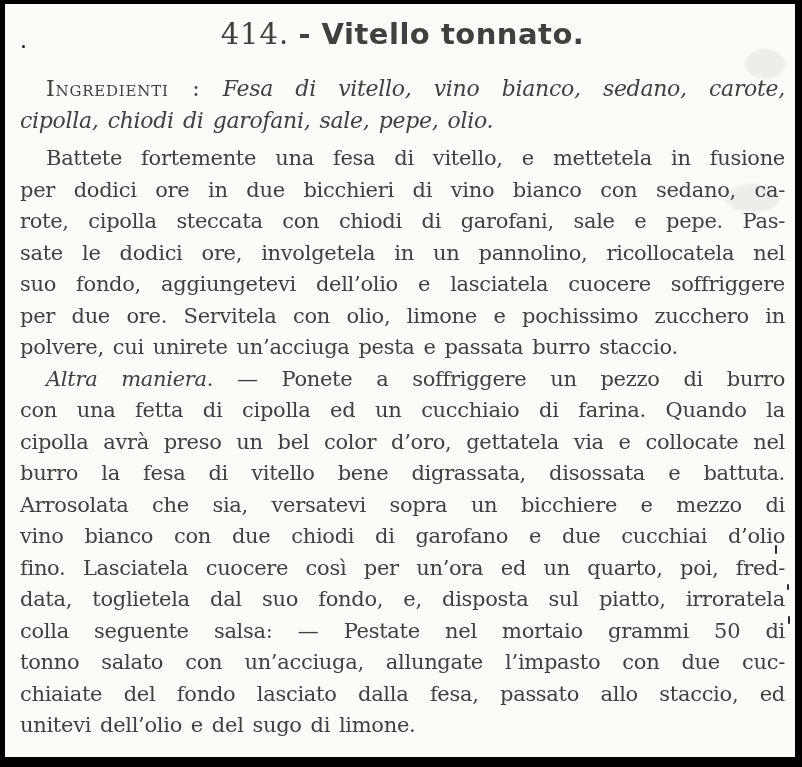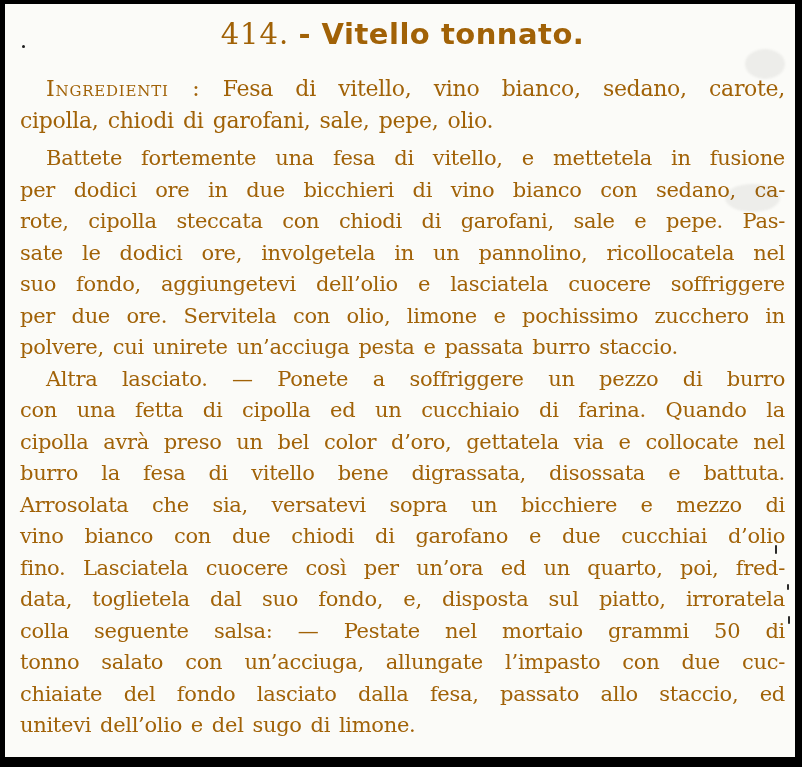--- a/index.html
+++ b/index.html
@@ -11,21 +11,21 @@
     position: relative;
     width: 802px;
     height: 767px;
     box-sizing: border-box;
     background: #fbfbf8;
     border-style: solid;
     border-color: #000000;
     border-width: 4px 7px 10px 5px;
     overflow: hidden;
     font-family: "DejaVu Serif", serif;
-    color: #a16207;
+    color: #404040;
   }
   .content {
     padding: 0 10px 0 15px;
   }
   
   .title {
     margin: 14px 0 0 0;
     padding: 0;
     text-align: center;
     font-size: 29px;
@@ -49,20 +49,21 @@
     line-height: 32px;
     letter-spacing: -0.3px;
   }
   .ing-label {
     font-variant: small-caps;
     letter-spacing: 0.8px;
     font-style: normal;
     margin-top: 40px;
   }
   .it {
+    font-style: italic;
   }
   
   .bodytext {
     margin-top: 6px;
     font-size: 21px;
     line-height: 31.5px;
     letter-spacing: -0.3px;
   }
   .bodytext + .bodytext {
     margin-top: 0;
@@ -118,21 +119,21 @@
       <div class="line just indent">Battete fortemente una fesa di vitello, e mettetela in fusione</div>
       <div class="line just">per dodici ore in due bicchieri di vino bianco con sedano, ca-</div>
       <div class="line just">rote, cipolla steccata con chiodi di garofani, sale e pepe. Pas-</div>
       <div class="line just">sate le dodici ore, involgetela in un pannolino, ricollocatela nel</div>
       <div class="line just">suo fondo, aggiungetevi dell’olio e lasciatela cuocere soffriggere</div>
       <div class="line just">per due ore. Servitela con olio, limone e pochissimo zucchero in</div>
       <div class="line short">polvere, cui unirete un’acciuga pesta e passata burro staccio.</div>
     </div>
 
     <div class="bodytext">
-      <div class="line just indent"><span class="it">Altra lasciato.</span><span> — Ponete a soffriggere un pezzo di burro</span></div>
+      <div class="line just indent"><span class="it">Altra maniera.</span><span> — Ponete a soffriggere un pezzo di burro</span></div>
       <div class="line just">con una fetta di cipolla ed un cucchiaio di farina. Quando la</div>
       <div class="line just">cipolla avrà preso un bel color d’oro, gettatela via e collocate nel</div>
       <div class="line just">burro la fesa di vitello bene digrassata, disossata e battuta.</div>
       <div class="line just">Arrosolata che sia, versatevi sopra un bicchiere e mezzo di</div>
       <div class="line just">vino bianco con due chiodi di garofano e due cucchiai d’olio</div>
       <div class="line just">fino. Lasciatela cuocere così per un’ora ed un quarto, poi, fred-</div>
       <div class="line just">data, toglietela dal suo fondo, e, disposta sul piatto, irroratela</div>
       <div class="line just">colla seguente salsa: — Pestate nel mortaio grammi 50 di</div>
       <div class="line just">tonno salato con un’acciuga, allungate l’impasto con due cuc-</div>
       <div class="line just">chiaiate del fondo lasciato dalla fesa, passato allo staccio, ed</div>

